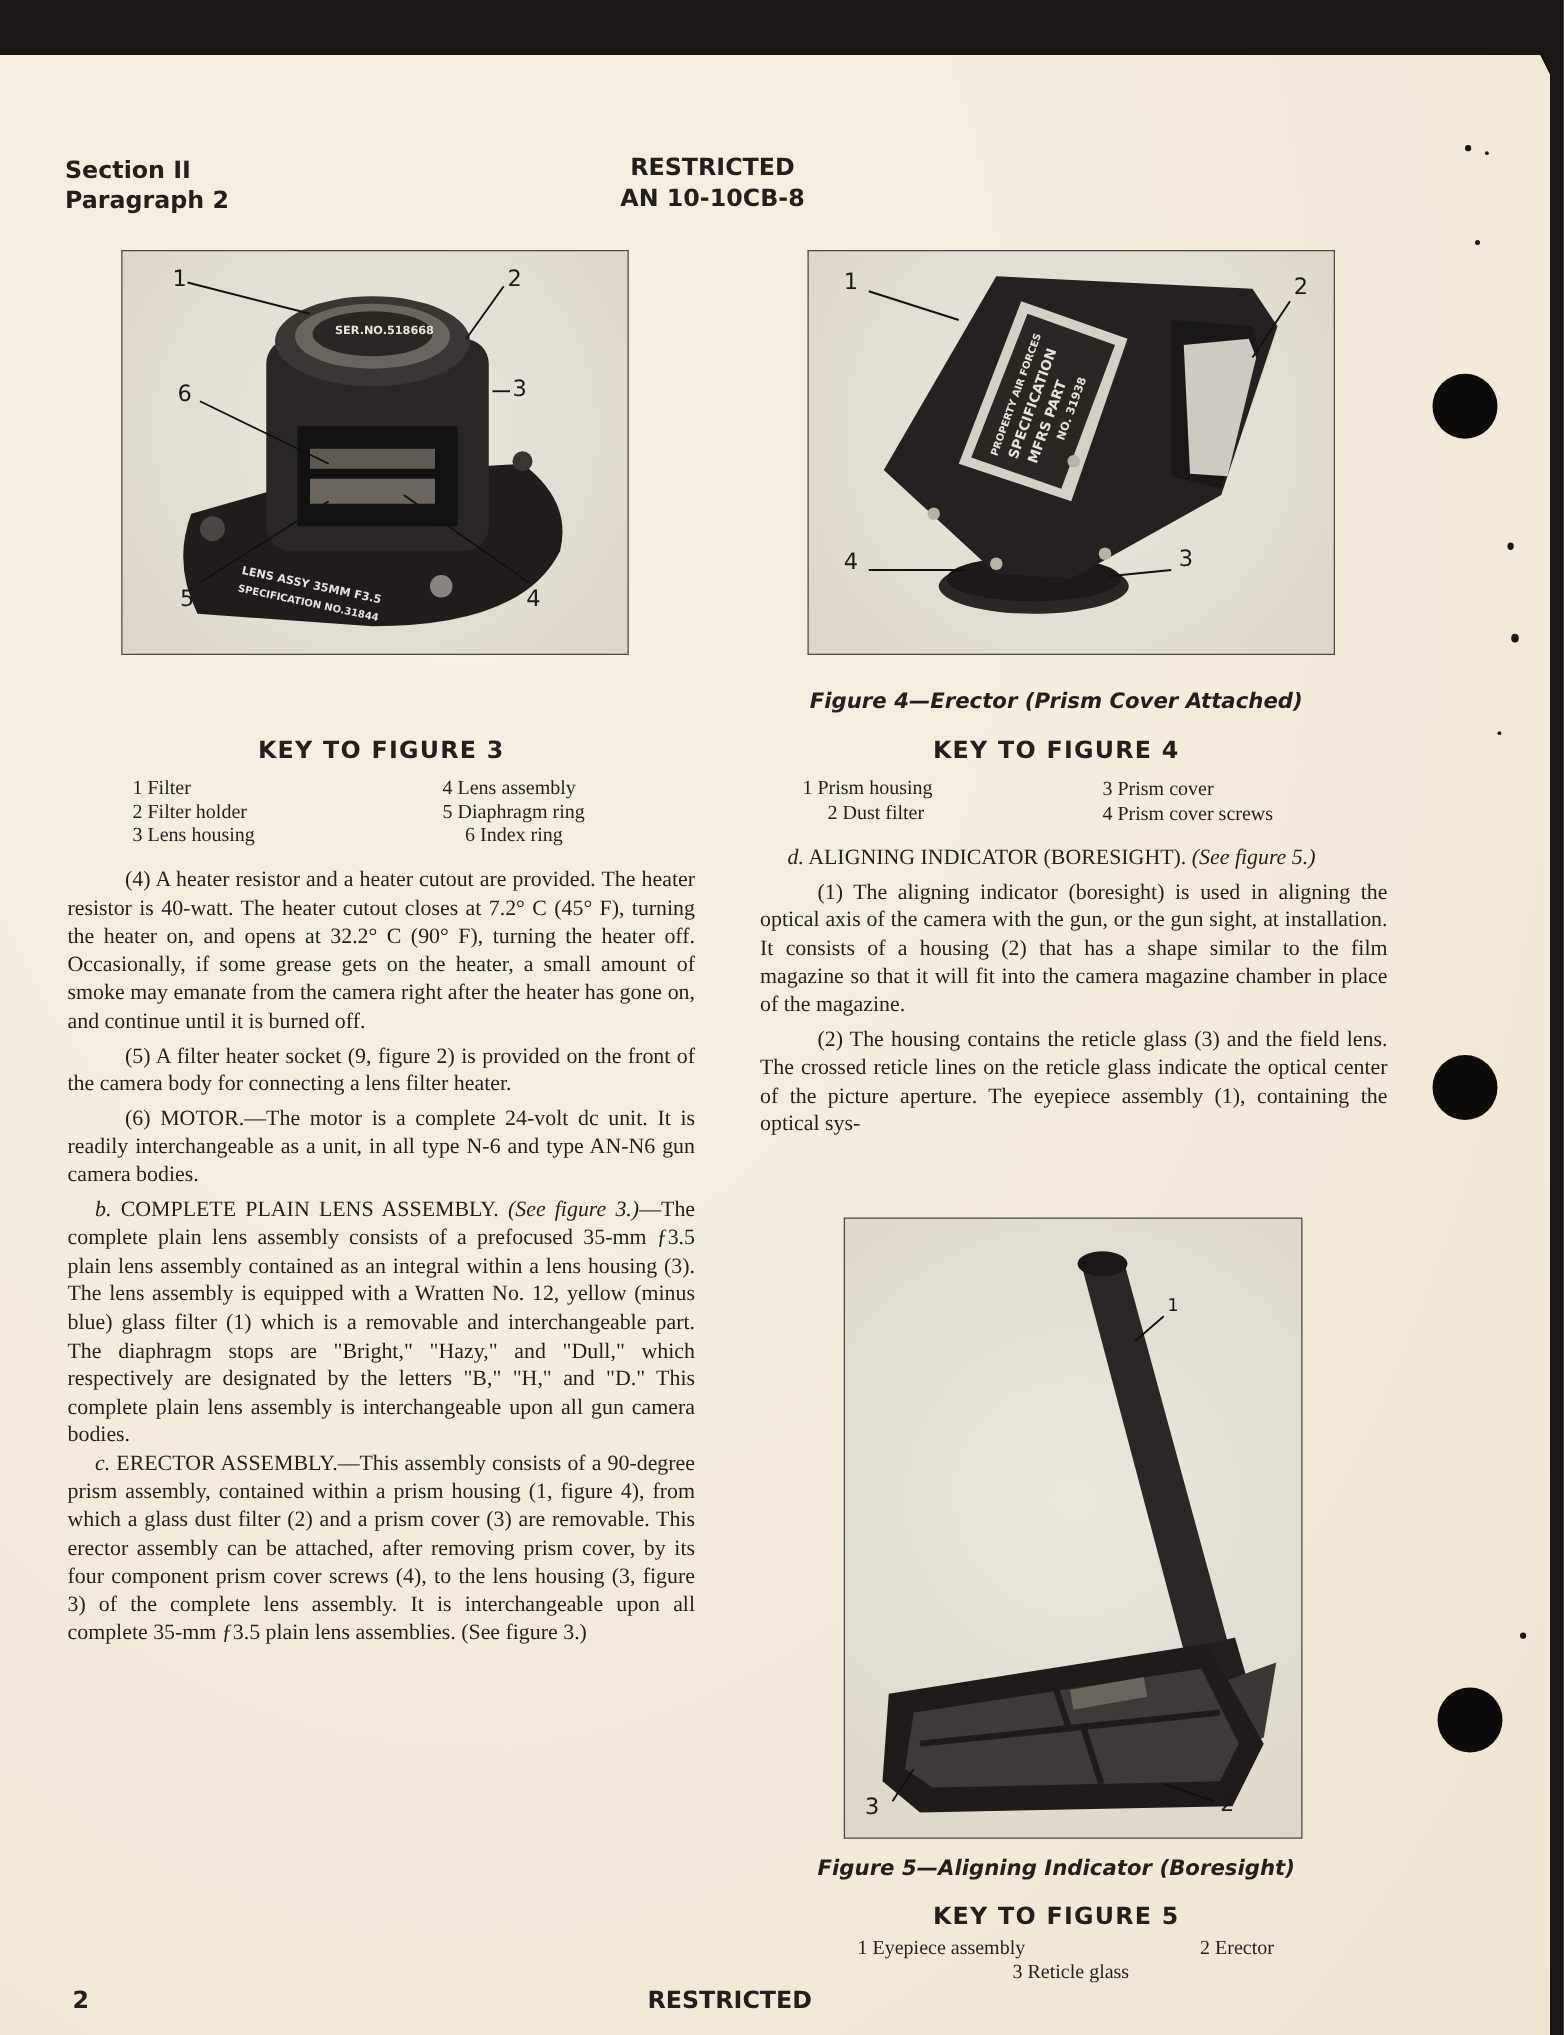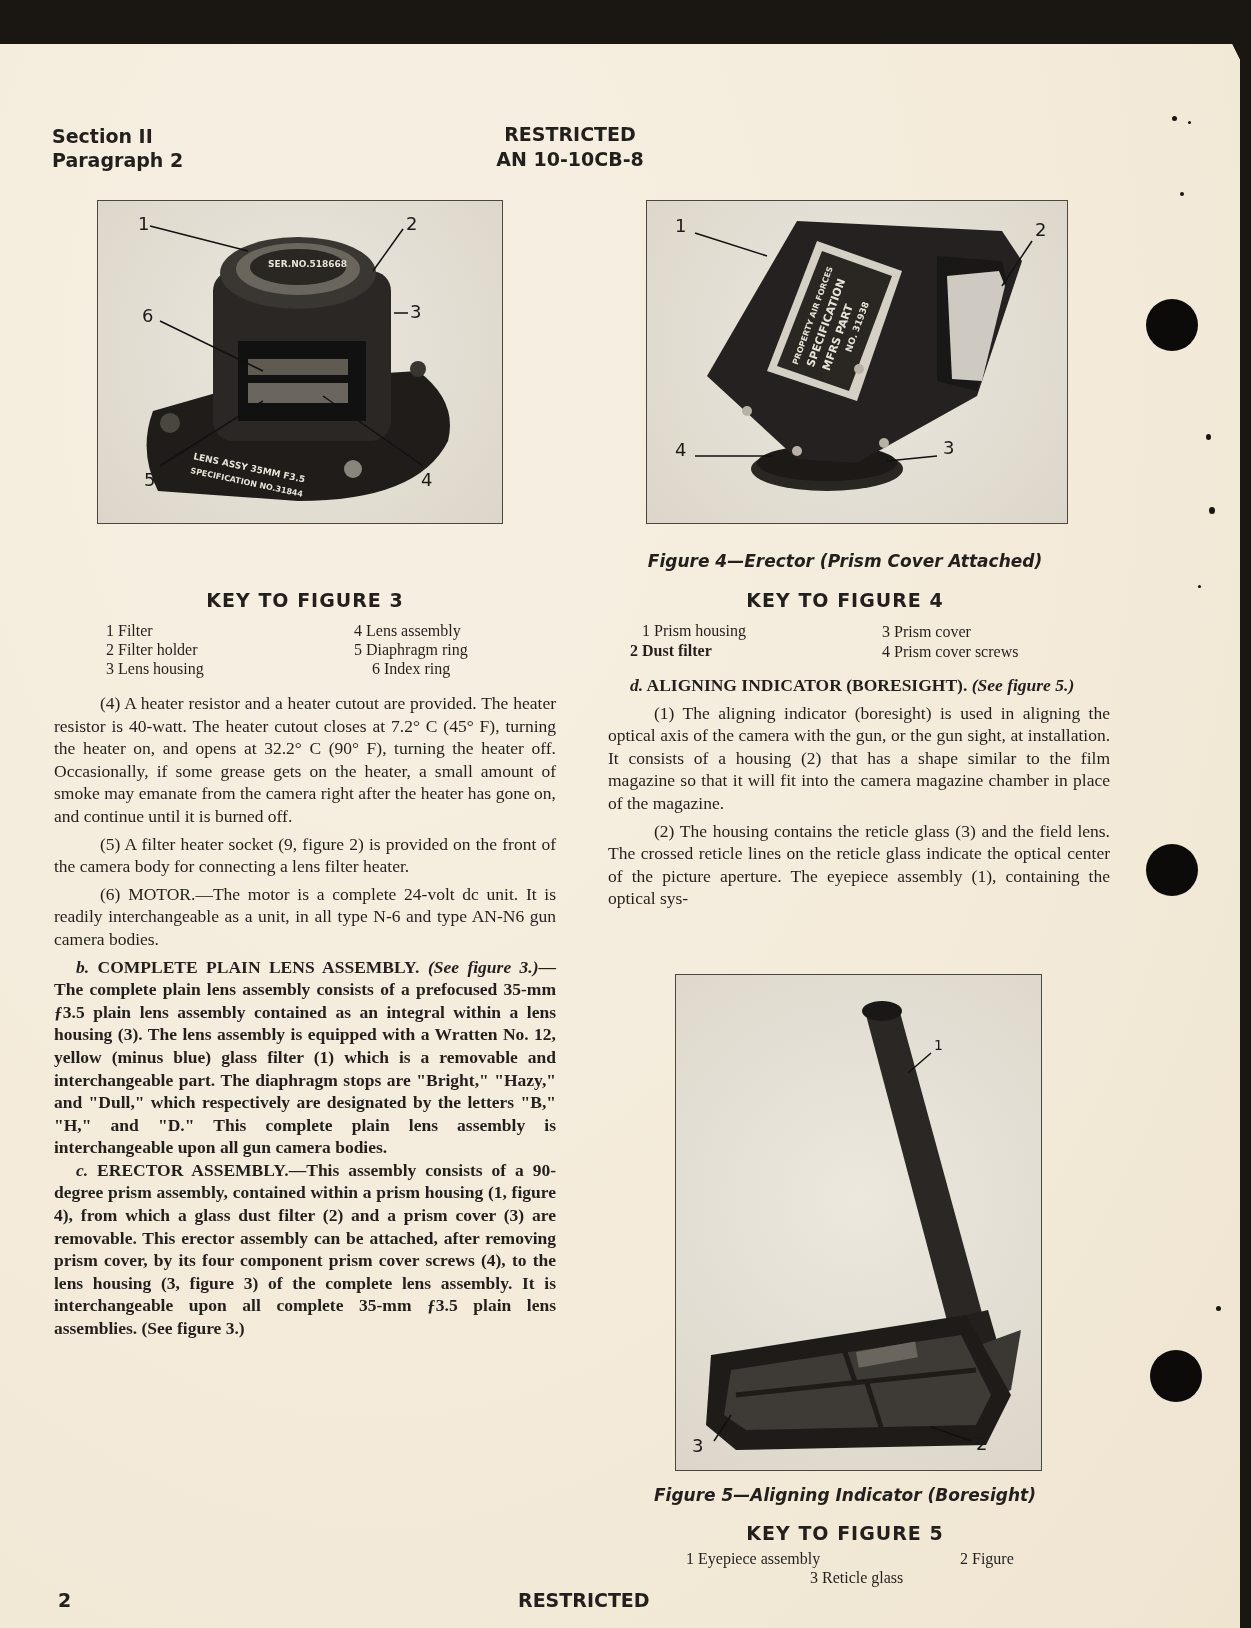--- a/index.html
+++ b/index.html
@@ -29,21 +29,21 @@
   }
   .callout { position: absolute; font-family: "DejaVu Sans", sans-serif; font-size: 18px; color: #1c1a18; }
 
   .caption { position: absolute; font-size: 17px; font-style: italic; text-align: center; }
   .key-title { position: absolute; font-size: 19px; text-align: center; letter-spacing: 1px; }
   .key-item { position: absolute; font-size: 16px; line-height: 19px; }
 
   .col { position: absolute; font-size: 17.5px; line-height: 22.6px; text-align: justify; }
   .col p { margin: 0; }
   .indent { text-indent: 46px; }
-  .indent-sm { text-indent: 22px; font-weight: bold; }
+  .indent-sm { text-indent: 22px; }
   .gap { margin-top: 5px !important; }
   .it { font-style: italic; }
 
   .footer-num { left: 58px; top: 1545px; font-size: 19px; }
   .footer-center { left: 518px; top: 1545px; font-size: 19px; }
 
   .hole { position: absolute; width: 52px; height: 52px; border-radius: 50%; background: #0d0b09; }
   .speck { position: absolute; border-radius: 50%; background: #1a1612; }
 </style>
 </head>
@@ -148,21 +148,21 @@
     <span class="callout" style="left:388px;top:18px;">2</span>
     <span class="callout" style="left:296px;top:236px;">3</span>
     <span class="callout" style="left:28px;top:238px;">4</span>
   </div>
 
   <div class="caption sans" style="left:620px;top:507px;width:450px;">Figure 4—Erector (Prism Cover Attached)</div>
   <div class="key-title sans" style="left:620px;top:545px;width:450px;">KEY TO FIGURE 4</div>
   <div class="key-item serif" style="left:642px;top:577px;">
     <span>1</span> <span>Prism housing</span>
   </div>
-  <div class="key-item serif" style="left:630px;top:597px;font-weight:bold;">
+  <div class="key-item serif" style="left:662px;top:597px;">
     <span>2</span> <span>Dust filter</span>
   </div>
   <div class="key-item serif" style="left:882px;top:578px;">
     <span>3</span> <span>Prism cover</span>
   </div>
   <div class="key-item serif" style="left:882px;top:598px;">
     <span>4</span> <span>Prism cover screws</span>
   </div>
 
   <div class="col serif" style="left:54px;top:648px;width:502px;">
@@ -203,21 +203,21 @@
     <span class="callout" style="left:300px;top:458px;">2</span>
     <span class="callout" style="left:16px;top:460px;">3</span>
   </div>
 
   <div class="caption sans" style="left:620px;top:1441px;width:450px;">Figure 5—Aligning Indicator (Boresight)</div>
   <div class="key-title sans" style="left:620px;top:1478px;width:450px;">KEY TO FIGURE 5</div>
   <div class="key-item serif" style="left:686px;top:1505px;">
     <span>1</span> <span>Eyepiece assembly</span>
   </div>
   <div class="key-item serif" style="left:960px;top:1505px;">
-    <span>2</span> <span>Figure</span>
+    <span>2</span> <span>Erector</span>
   </div>
   <div class="key-item serif" style="left:810px;top:1524px;text-align:right;">
     <span>3</span> <span>Reticle glass</span>
   </div>
 
   <div class="abs sans footer-num">2</div>
   <div class="abs sans footer-center">RESTRICTED</div>
 
   <div class="hole" style="left:1146px;top:255px;"></div>
   <div class="hole" style="left:1146px;top:800px;"></div>

